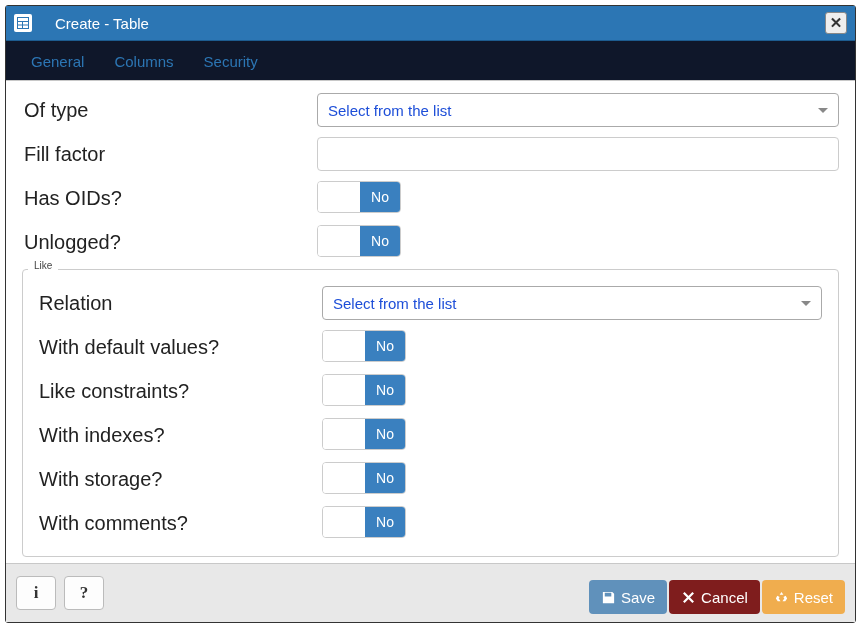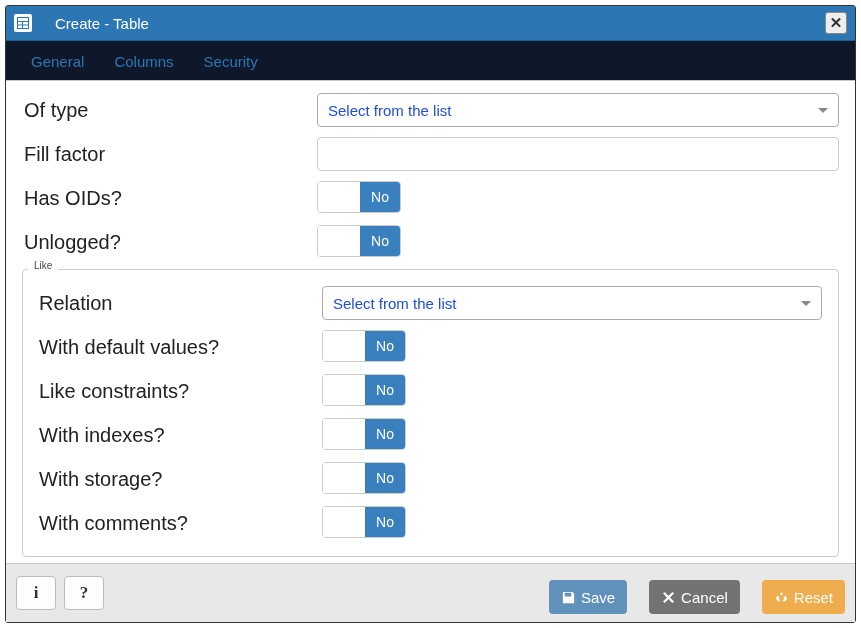--- a/index.html
+++ b/index.html
@@ -174,21 +174,21 @@
     padding-left: 0;
   }
   .footer {
     border-top: 1px solid #c8c8c8;
     background: #e8e8e8;
     padding: 8px 10px;
     display: flex;
     align-items: center;
   }
   .footer-left { display: flex; gap: 8px; }
-  .footer-right { margin-left: auto; display: flex; gap: 22px; margin-top: 8px; }
+  .footer-right { margin-left: auto; display: flex; gap: 2px; margin-top: 8px; }
   .icon-btn {
     width: 40px;
     height: 34px;
     border: 1px solid #bbb;
     border-radius: 4px;
     background: #fdfdfd;
     display: flex;
     align-items: center;
     justify-content: center;
     cursor: pointer;
@@ -203,21 +203,21 @@
     border-radius: 4px;
     padding: 0 12px;
     display: flex;
     align-items: center;
     gap: 5px;
     cursor: pointer;
     color: #fff;
     font-size: 15px;
   }
   .btn-save   { background: #6091bb; }
-  .btn-cancel { background: #737373; }
+  .btn-cancel { background: #7f1d1d; }
   .btn-reset  { background: #f0ad4e; }
   .btn svg { width: 15px; height: 15px; }
 </style>
 </head>
 <body>
 
 <div class="modal">
   <div class="titlebar">
     <span class="title-icon">
       <svg viewBox="0 0 12 12">

